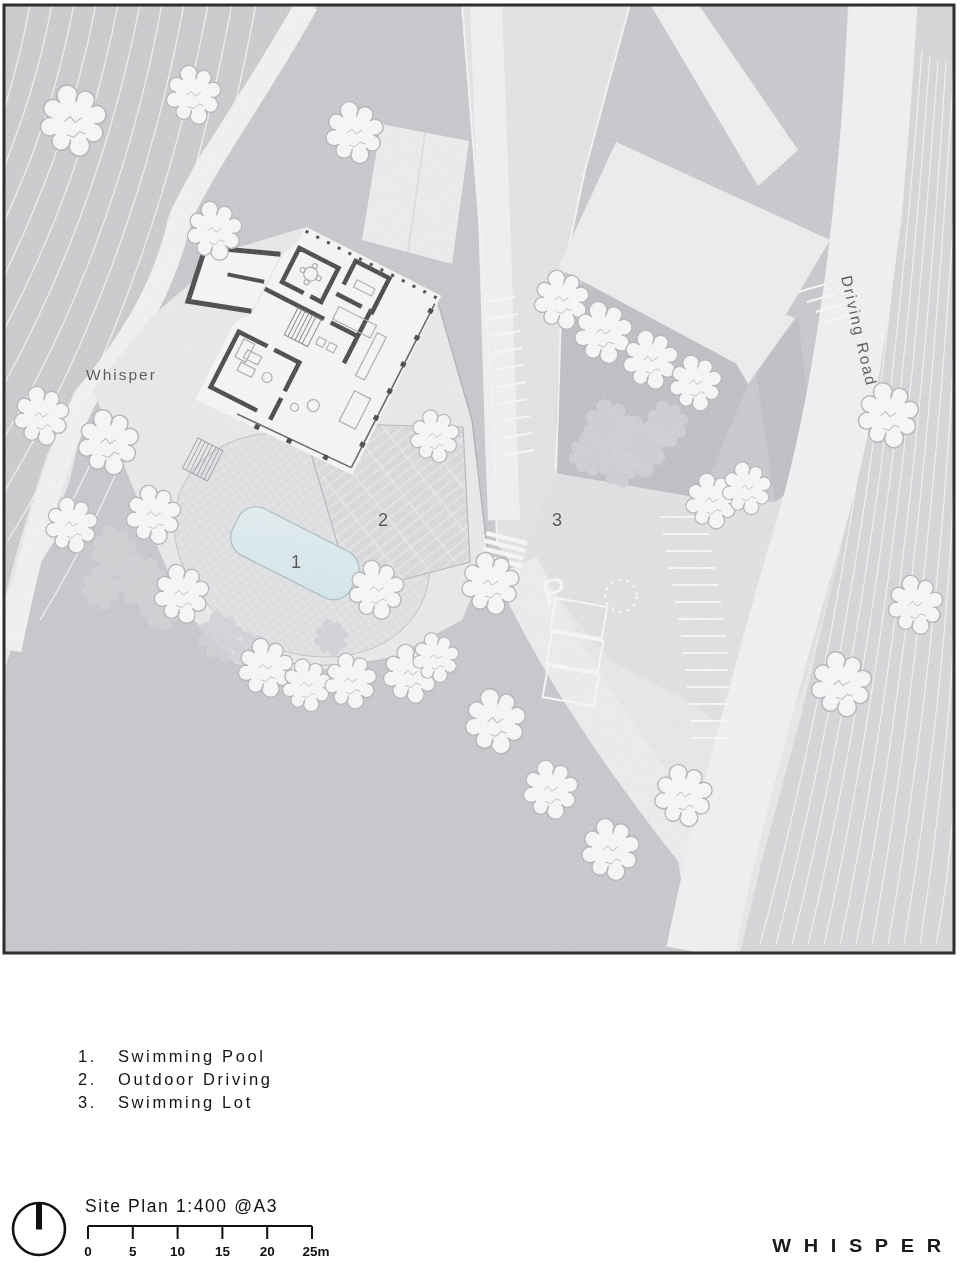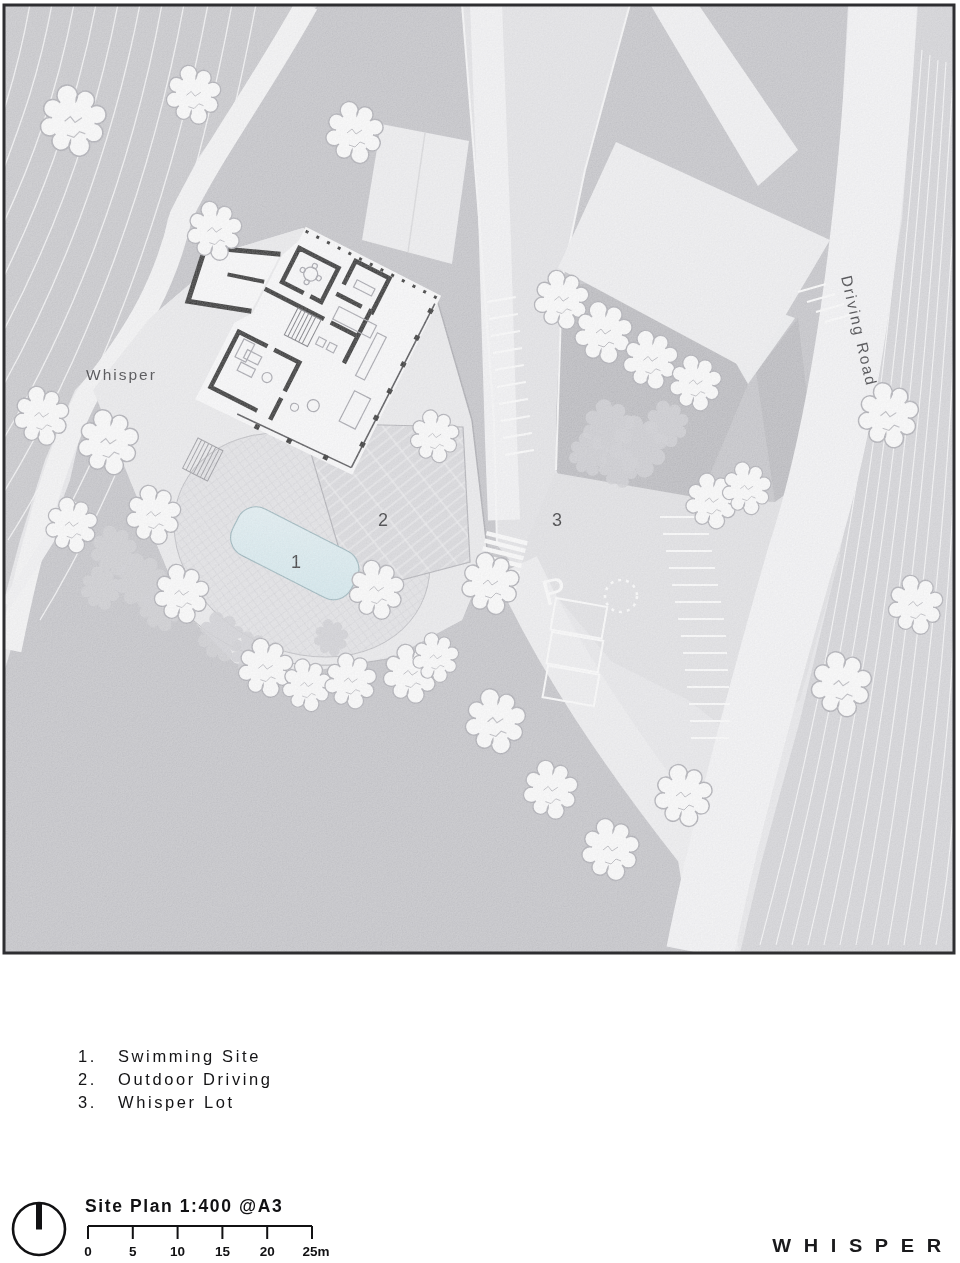--- a/index.html
+++ b/index.html
@@ -5,21 +5,21 @@
   html,body{margin:0;padding:0;background:#ffffff;}
   body{width:960px;height:1263px;position:relative;font-family:"Liberation Sans",sans-serif;overflow:hidden;}
   .map-wrap{position:absolute;left:0;top:0;width:960px;height:960px;}
   svg text{font-family:"Liberation Sans",sans-serif;}
   .road-label{font-size:15.5px;letter-spacing:2px;fill:#26262a;font-weight:500;}
   .num-label{font-size:18px;fill:#1c1c1f;font-weight:500;}
   .p-mark{font-size:36px;fill:#ffffff;font-weight:400;letter-spacing:1px;}
   .legend{position:absolute;left:78px;top:1047px;}
   .legend-row{display:flex;align-items:baseline;height:23px;font-size:16.5px;color:#141416;letter-spacing:2.6px;font-weight:500;}
   .legend-num{width:40px;}
-  .titleblock-title{position:absolute;left:85px;top:1196px;font-size:17.5px;font-weight:700;color:#111113;letter-spacing:1.6px;}
+  .titleblock-title{position:absolute;left:85px;top:1196px;font-size:17.5px;font-weight:400;color:#111113;letter-spacing:1.6px;}
   .north{position:absolute;left:9px;top:1199px;}
   .scalebar{position:absolute;left:84px;top:1216px;}
   .scale-num{font-size:13.5px;font-weight:700;fill:#111113;}
   .logo{position:absolute;right:6px;top:1236px;font-size:19px;font-weight:700;color:#1a1a1c;letter-spacing:12px;transform:scale(1.05,0.92);transform-origin:right top;}
 </style>
 </head>
 <body>
 
 <div class="map-wrap">
 <svg width="960" height="960" viewBox="0 0 960 960">
@@ -282,29 +282,29 @@
     <rect x="0" y="0" width="960" height="960" filter="url(#noised)" opacity="0.10"></rect>
   </g>
 
   <rect x="4" y="5" width="950" height="948" fill="none" stroke="#2e2e31" stroke-width="3"></rect>
 </svg>
 </div>
 
 <div class="legend">
   <div class="legend-row">
     <span class="legend-num">1.</span>
-    <span>Swimming Site</span>
+    <span>Swimming Pool</span>
   </div>
   <div class="legend-row">
     <span class="legend-num">2.</span>
     <span>Outdoor Driving</span>
   </div>
   <div class="legend-row">
     <span class="legend-num">3.</span>
-    <span>Whisper Lot</span>
+    <span>Swimming Lot</span>
   </div>
 </div>
 
 <div class="north">
   <svg width="60" height="60" viewBox="0 0 60 60">
     <circle cx="30" cy="30" r="26" fill="none" stroke="#111113" stroke-width="2.6"></circle>
     <rect x="27" y="4.5" width="6" height="26" fill="#111113"></rect>
   </svg>
 </div>
 

